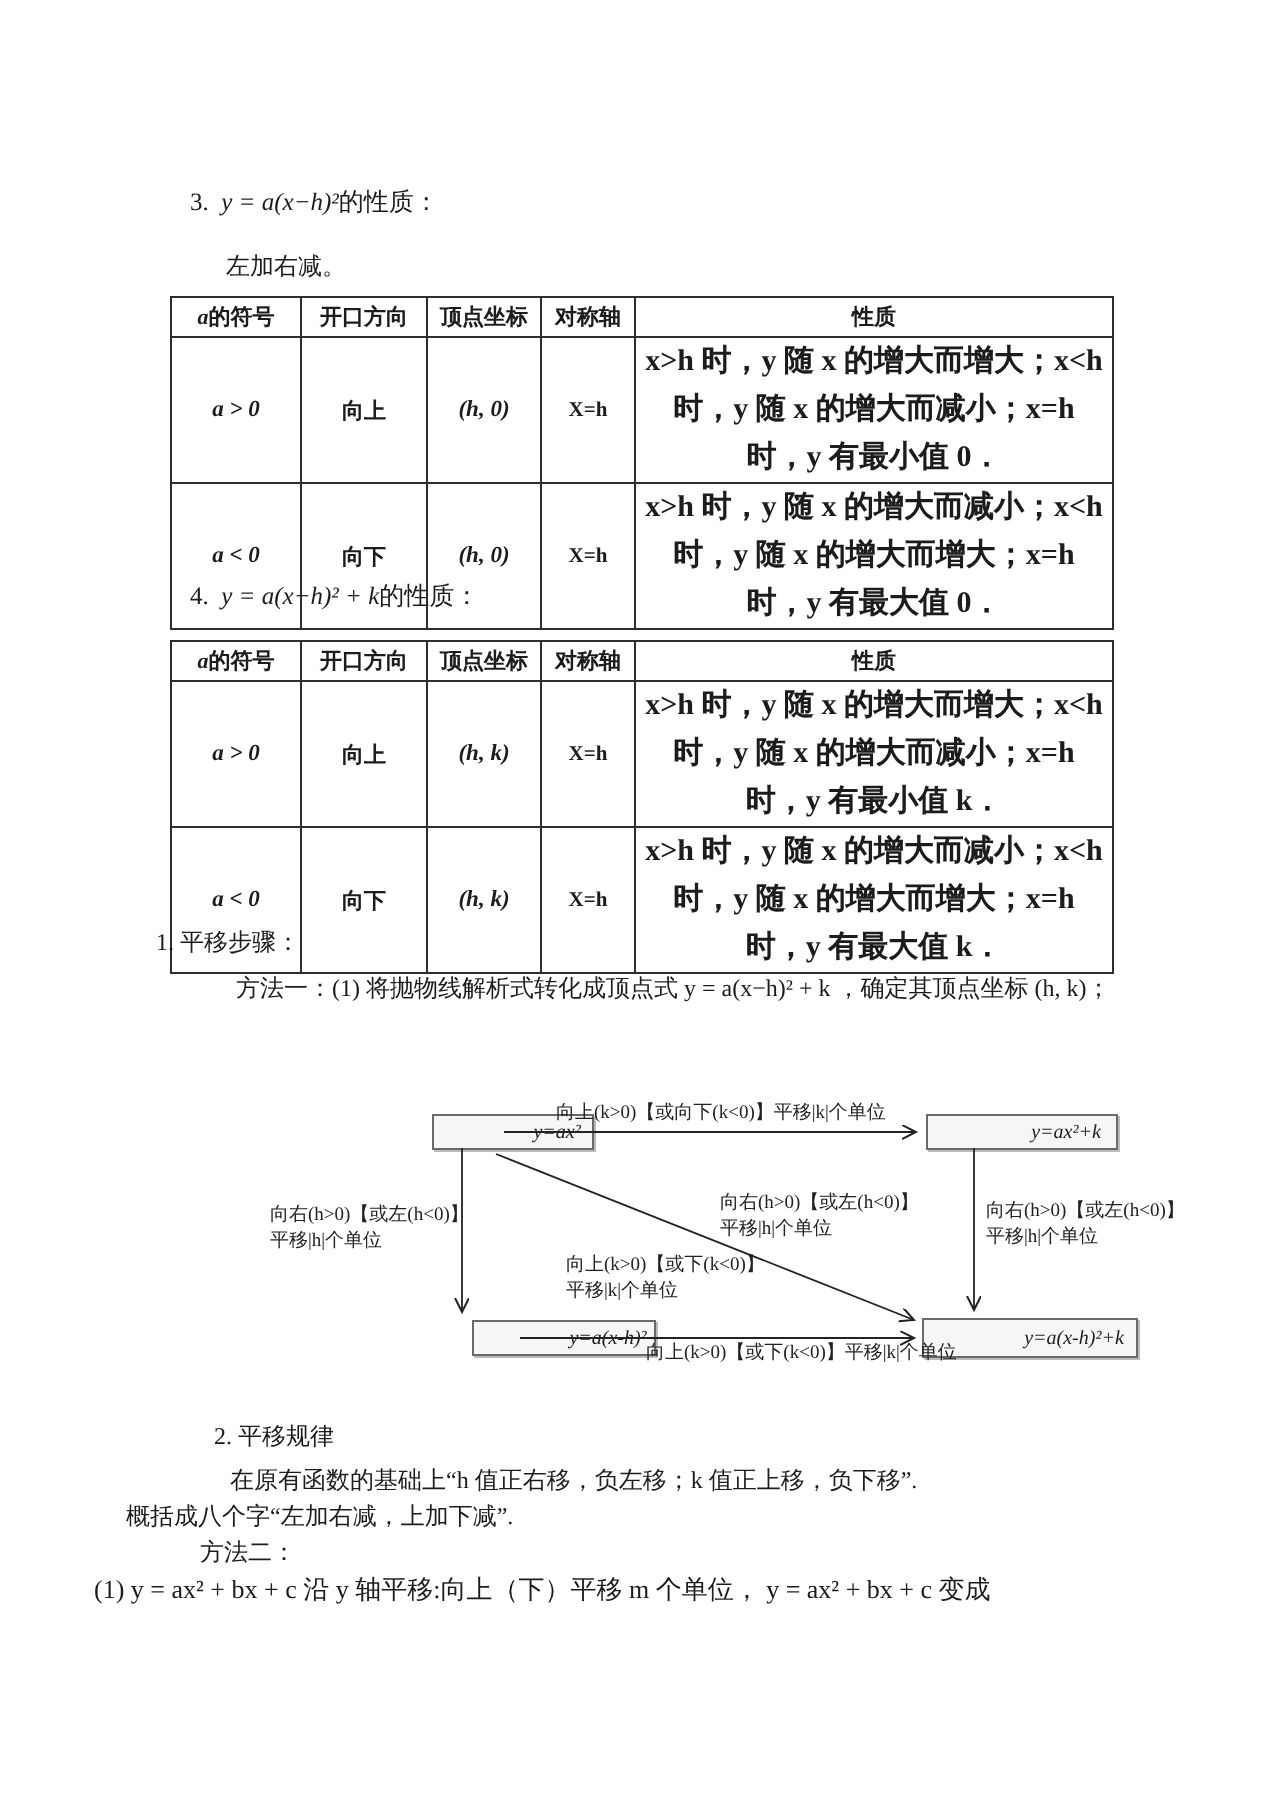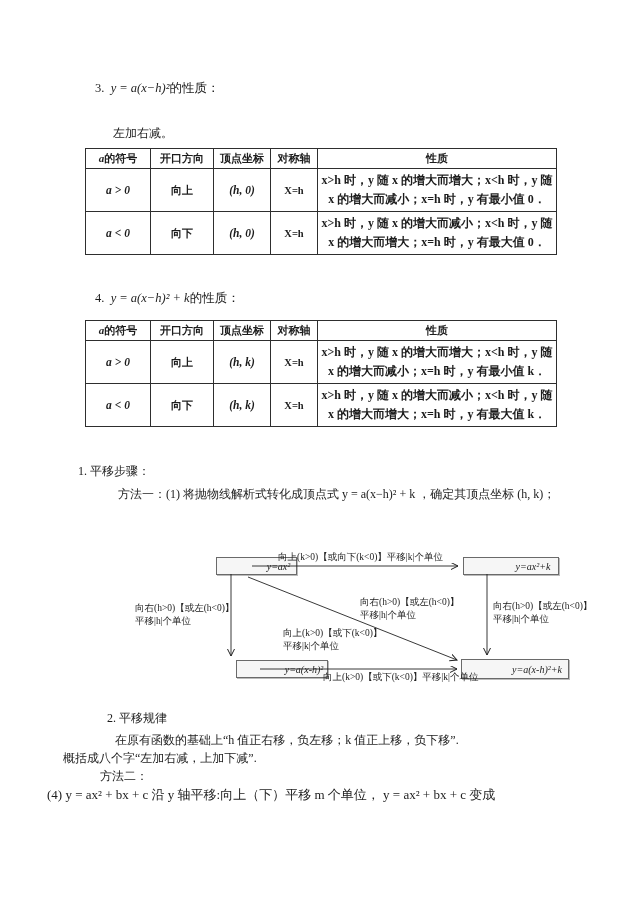--- a/index.html
+++ b/index.html
@@ -21,37 +21,37 @@
     width:471px; font-size:11px; background:#fff;
   }
   table.prop-table th, table.prop-table td {
     border:1px solid #2e2e2e; text-align:center; vertical-align:middle;
     padding:0 3px; font-weight:bold; overflow:hidden;
   }
   table.prop-table tr.hdr { height:20px; }
   table.prop-table tr.row { height:43px; }
   td.math { font-style:italic; font-size:11.5px; }
   td.axis { font-size:10.5px; }
-  td.prop-cell { font-size:12px; white-space:normal; line-height:1.6; padding:2px 6px; }
+  td.prop-cell { font-size:15px; white-space:normal; line-height:1.6; padding:2px 6px; }
 
   .dbox {
     position:absolute; border:1px solid #6a6a6a; background:#f6f6f6;
     box-shadow:1px 1px 0 #bbb;
     display:flex; align-items:center; justify-content:center;
     font-style:italic; font-size:10px; white-space:nowrap;padding-left:44px;
   }
   .dlabel { position:absolute; font-size:9.5px; line-height:12.5px; white-space:nowrap; color:#222; }
   svg.arrows { position:absolute; left:0; top:0; pointer-events:none; }
 </style>
 </head>
 <body>
 
 <div class="page">
 
-  <div class="abs t12" style="left:95px; top:80px;">
+  <div class="abs t12" style="left:95px; top:93px;">
     <span>3.</span>&nbsp;&nbsp;<span class="mi">y = a(x−h)²</span><span>的性质：</span>
   </div>
   <div class="abs t12s" style="left:113px; top:125px;">左加右减。</div>
 
   <table class="prop-table" style="left:85px; top:148px;">
     <colgroup>
         <col style="width:65px">
         <col style="width:63px">
         <col style="width:57px">
         <col style="width:47px">
@@ -161,15 +161,15 @@
     <line x1="231" y1="574" x2="231" y2="656" stroke="#222" stroke-width="0.9" marker-end="url(#arrV)"></line>
     <line x1="487" y1="574" x2="487" y2="655" stroke="#222" stroke-width="0.9" marker-end="url(#arrV)"></line>
     <line x1="248" y1="577" x2="457" y2="660" stroke="#222" stroke-width="0.9" marker-end="url(#arrV)"></line>
     <line x1="260" y1="669" x2="457" y2="669" stroke="#222" stroke-width="0.9" marker-end="url(#arrV)"></line>
   </svg>
 
   <div class="abs t12s" style="left:107px; top:710px;">2. 平移规律</div>
   <div class="abs t12s" style="left:63px; top:750px;">概括成八个字“左加右减，上加下减”.</div>
   <div class="abs t12s" style="left:115px; top:732px;">在原有函数的基础上“h 值正右移，负左移；k 值正上移，负下移”.</div>
   <div class="abs t12s" style="left:100px; top:768px;">方法二：</div>
-  <div class="abs t13" style="left:47px; top:786px;">(4) y = ax² + bx + c 沿 y 轴平移:向上（下）平移 m 个单位， y = ax² + bx + c 变成</div>
+  <div class="abs t13" style="left:47px; top:786px;">(1) y = ax² + bx + c 沿 y 轴平移:向上（下）平移 m 个单位， y = ax² + bx + c 变成</div>
 
 </div>
 
 </body></html>

